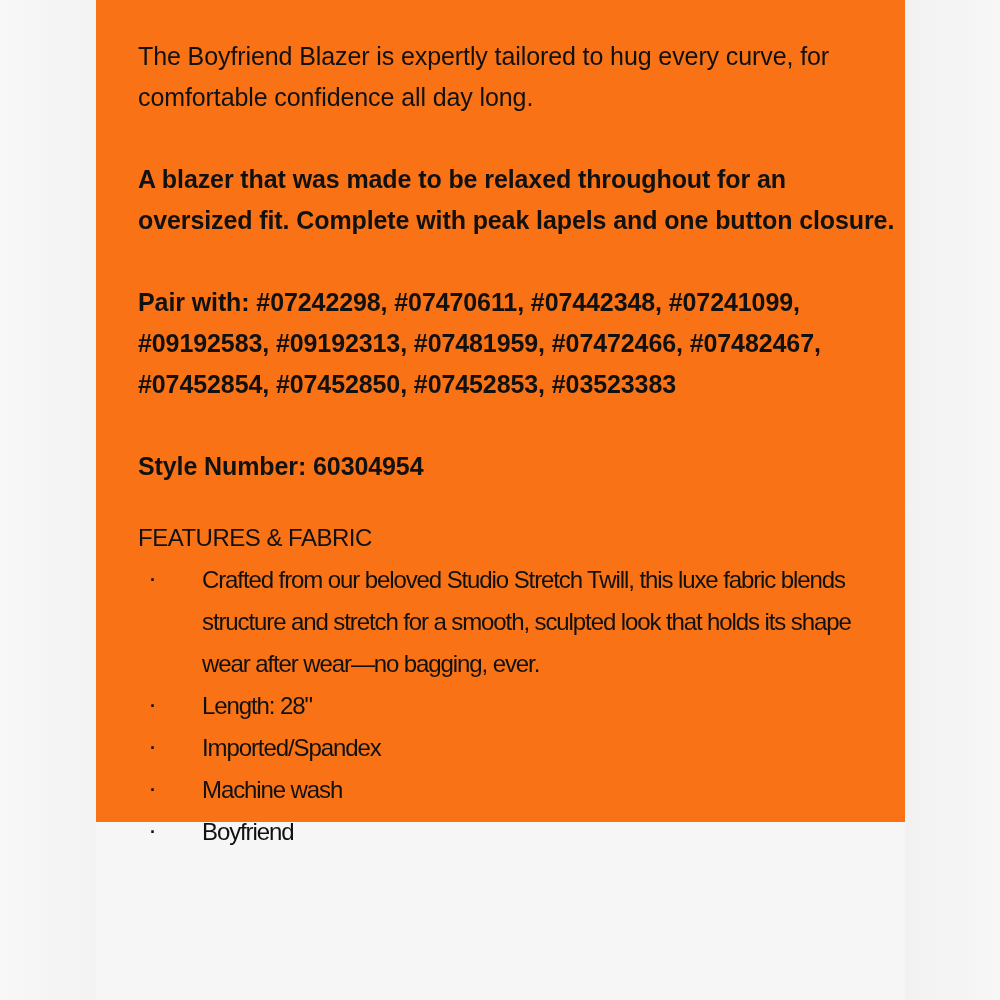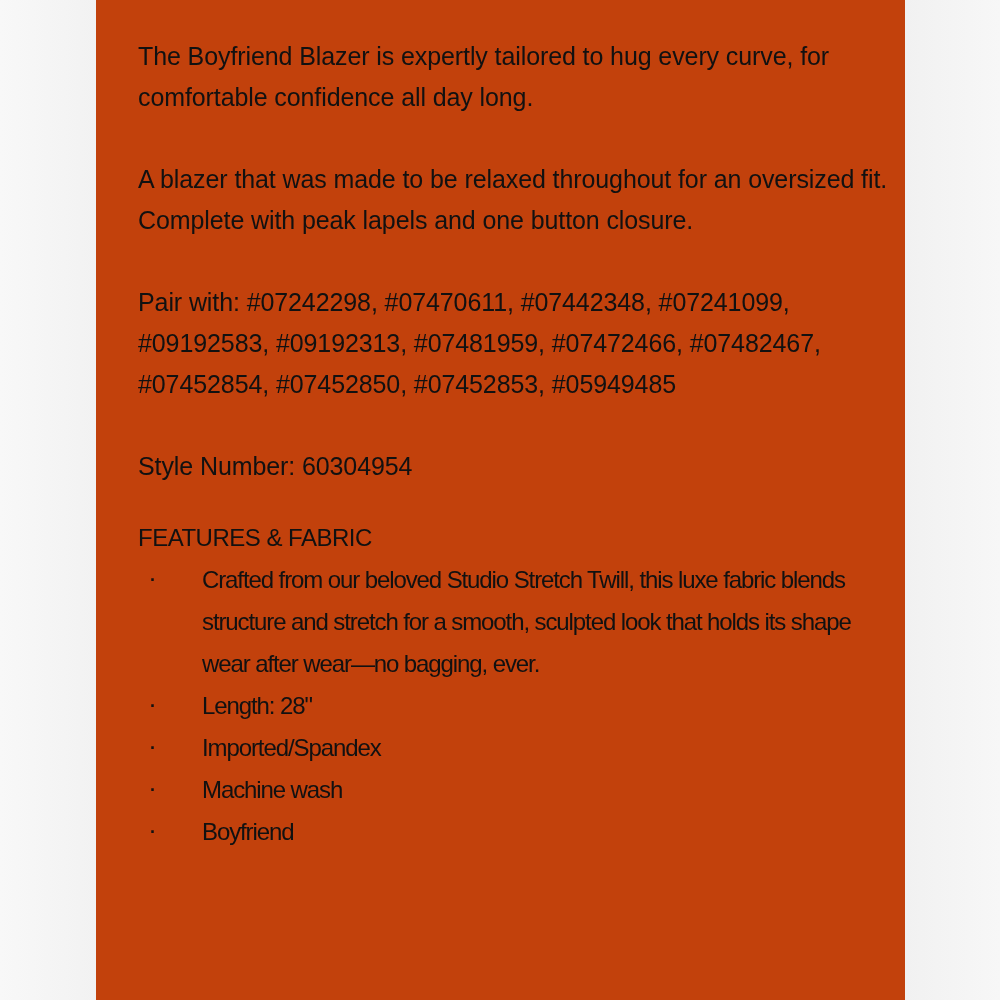--- a/index.html
+++ b/index.html
@@ -19,35 +19,35 @@
       position: absolute; left: 0; top: 0; width: 96px; height: 1000px;
       background: linear-gradient(90deg, #f8f8f8 0%, #f2f2f2 100%);
     }
     .side-right {
       position: absolute; left: 905px; top: 0; width: 95px; height: 1000px;
       background: linear-gradient(90deg, #f1f1f1 0%, #f7f7f7 100%);
     }
     .panel {
       position: absolute;
       left: 96px; top: 0;
-      width: 809px; height: 1000px;
-      background: #c2410c;
+      width: 809px; height: 822px;
+      background: #f97316;
     }
     .content {
       position: absolute;
       left: 42px; top: 36px;
       width: 760px;
     }
     .para {
       font-size: 25px;
       line-height: 41px;
       margin: 0;
       letter-spacing: -0.1px;
     }
-    .para + .para { margin-top: 41px; }
+    .para + .para { margin-top: 41px; font-weight: bold; }
     .pair { margin-top: 41px; }
     .style-num { margin-top: 40px; }
     .heading {
       margin: 36px 0 0 0;
       font-size: 24px;
       font-weight: normal;
       line-height: 30px;
       letter-spacing: -0.5px;
     }
     .features {
@@ -79,21 +79,21 @@
 </head>
 <body>
 
 <div class="side-left"></div>
 <div class="side-right"></div>
 
 <div class="panel">
   <div class="content">
     <p class="para">The Boyfriend Blazer is expertly tailored to hug every curve, for comfortable confidence all day long.</p>
     <p class="para">A blazer that was made to be relaxed throughout for an oversized fit. Complete with peak lapels and one button closure.</p>
-    <p class="para pair">Pair with: #07242298, #07470611, #07442348, #07241099, #09192583, #09192313, #07481959, #07472466, #07482467, #07452854, #07452850, #07452853, #05949485</p>
+    <p class="para pair">Pair with: #07242298, #07470611, #07442348, #07241099, #09192583, #09192313, #07481959, #07472466, #07482467, #07452854, #07452850, #07452853, #03523383</p>
     <p class="para style-num">Style Number: 60304954</p>
 
     <h2 class="heading">FEATURES &amp; FABRIC</h2>
     <ul class="features">
       <li>
         <span class="bullet">·</span>
         <span class="text">Crafted from our beloved Studio Stretch Twill, this luxe fabric blends structure and stretch for a smooth, sculpted look that holds its shape wear after wear—no bagging, ever.</span>
       </li>
       <li>
         <span class="bullet">·</span>

